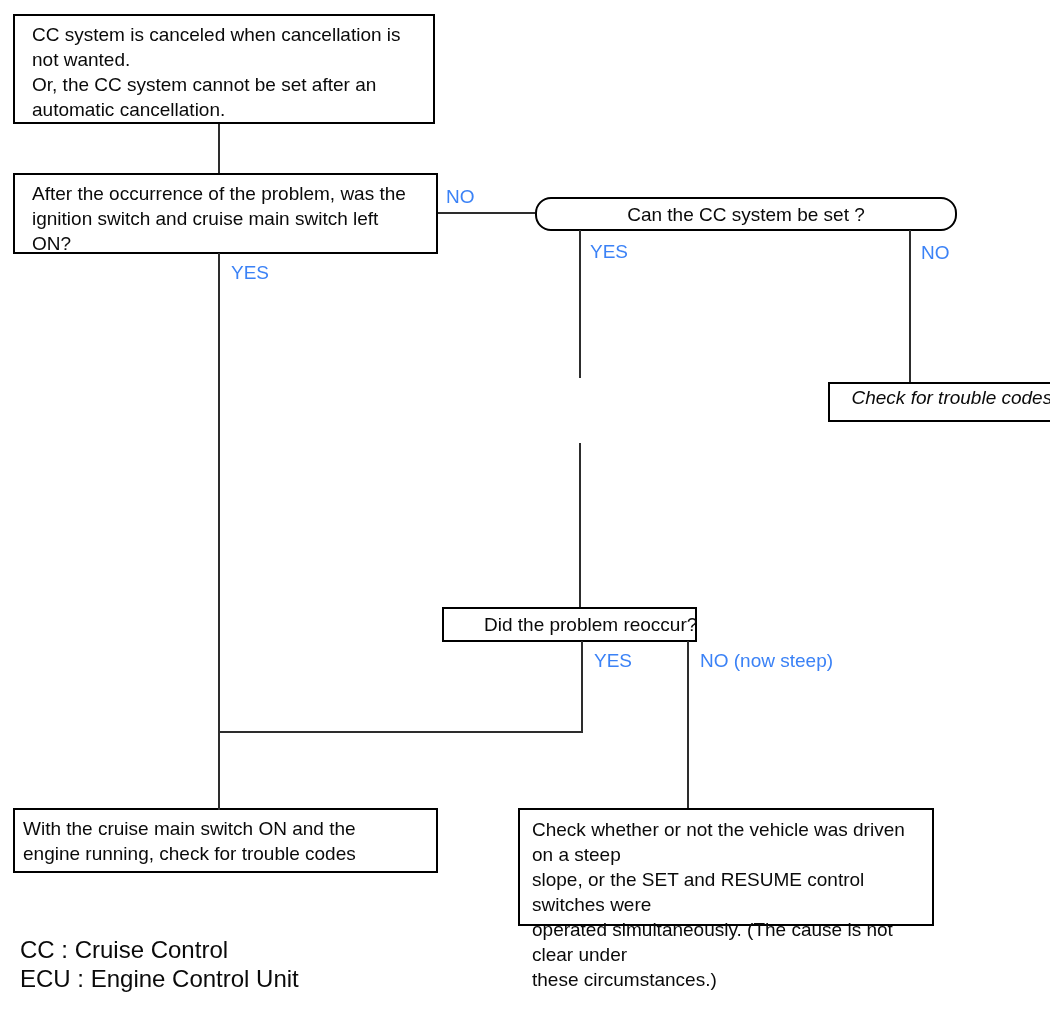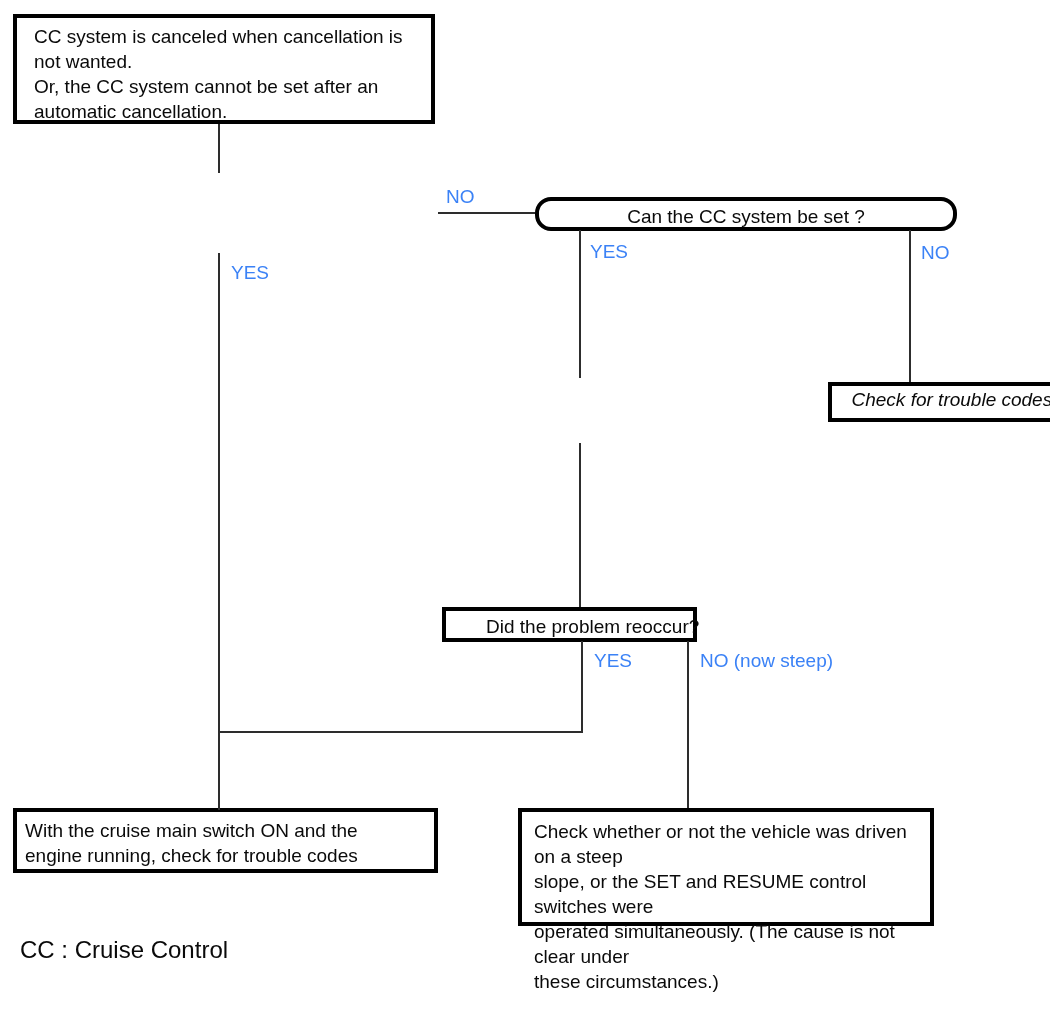--- a/index.html
+++ b/index.html
@@ -12,21 +12,21 @@
     width: 1050px;
     height: 1009px;
     background: #ffffff;
     font-family: "Liberation Sans", "DejaVu Sans", sans-serif;
     color: #000000;
     overflow: hidden;
   }
   .node {
     position: absolute;
     box-sizing: border-box;
-    border: 4px solid #000000;
+    border: 2px solid #000000;
     background: #ffffff;
     font-size: 19px;
     line-height: 25px;
     white-space: pre-line;
     color: #0a0a0a;
   }
   .node.padded {
     padding: 6px 10px 0 17px;
   }
   .node.centered {
@@ -58,20 +58,23 @@
 </head>
 <body>
 
 <div id="canvas">
 
   <div class="node padded" style="left:13px; top:14px; width:422px; height:110px;">CC system is canceled when cancellation is
 not wanted.
 Or, the CC system cannot be set after an
 automatic cancellation.</div>
 
+  <div class="node padded" style="left:13px; top:173px; width:425px; height:81px;">After the occurrence of the problem, was the
+ignition switch and cruise main switch left
+ON?</div>
 
   <div class="node centered" style="left:535px; top:197px; width:422px; height:34px; line-height:31px;border-radius:16px;">Can the CC system be set ?</div>
 
 
   <div class="node centered" style="left:828px; top:382px; width:253px; height:40px; line-height:28px;font-style:italic;">Check for trouble codes.</div>
 
   <div class="node centered" style="left:442px; top:607px; width:255px; height:35px; line-height:32px;padding-left:40px;">Did the problem reoccur?</div>
 
   <div class="node padded" style="left:13px; top:808px; width:425px; height:65px;padding-left:8px;">With the cruise main switch ON and the
 engine running, check for trouble codes</div>
@@ -106,14 +109,15 @@
   <div class="edge-label" style="left:590px; top:241px;">YES</div>
 
   <div class="edge-label" style="left:921px; top:242px;">NO</div>
 
   <div class="edge-label" style="left:594px; top:650px;">YES</div>
 
   <div class="edge-label" style="left:700px; top:650px;">NO (now steep)</div>
 
   <div class="legend-line" style="left:20px; top:938px;">CC : Cruise Control</div>
 
+  <div class="legend-line" style="left:20px; top:967px;">ECU : Engine Control Unit</div>
 
 </div>
 
 </body></html>

